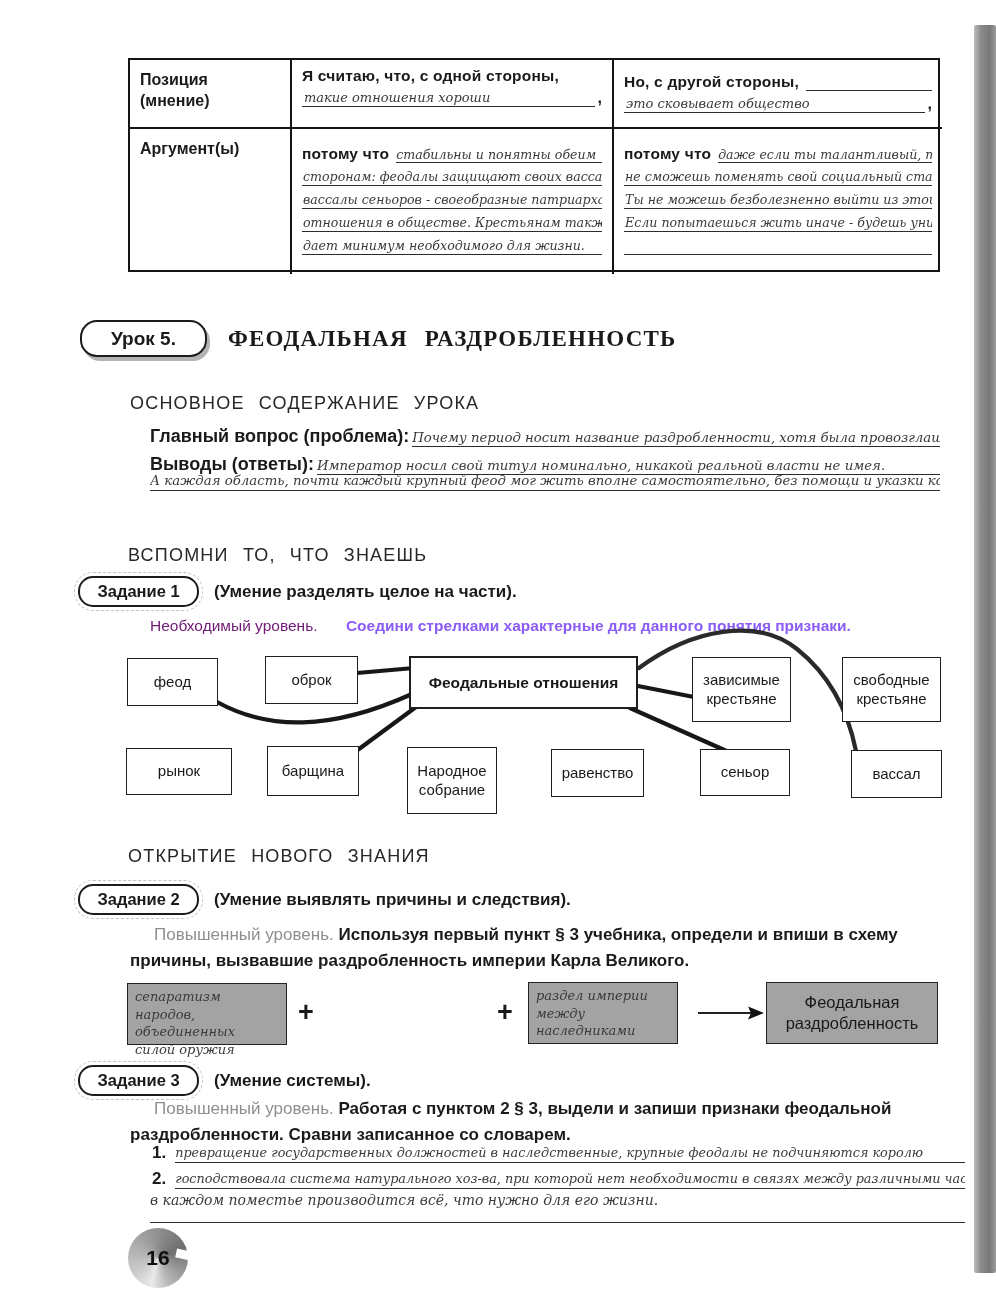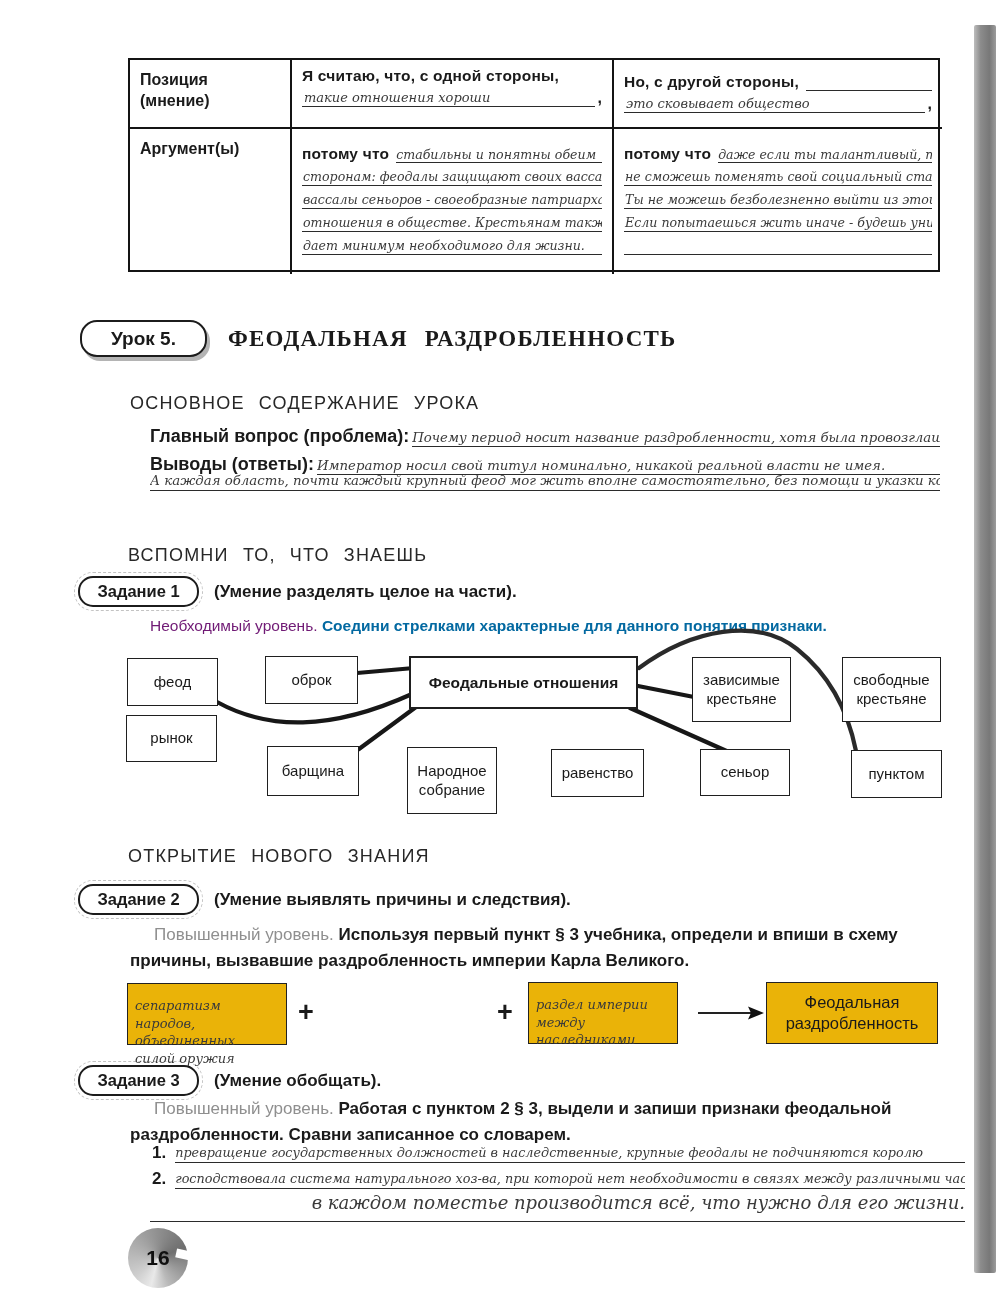--- a/index.html
+++ b/index.html
@@ -57,49 +57,49 @@
   .pill-task{width:121px;height:31px;font-size:16.5px;outline:1.5px dashed #c3c3c3;outline-offset:3px;}
   .pill-z1{left:78px;top:576px;}
   .pill-z2{left:78px;top:884px;}
   .pill-z3{left:78px;top:1065px;}
   .skill{position:absolute;left:214px;font-size:17px;font-weight:bold;}
   .skill-1{top:582px;}
   .skill-2{top:890px;}
   .skill-3{top:1071px;}
   .level-line{position:absolute;left:150px;font-size:15.5px;}
   .level-line .lv{color:#701a75;}
-  .level-line .inst{font-weight:bold;color:#0369a1;}
+  .level-line .inst{font-weight:bold;color:#8b5cf6;margin-left:24px;}
   .lv1{top:617px;width:800px;}
   .para{position:absolute;font-size:17px;line-height:26px;text-indent:24px;text-align:left;}
   .para .lv{color:#8f8f8f;font-weight:normal;}
   .para .inst{font-weight:bold;}
   .para-2{left:130px;top:922px;width:836px;}
   .para-3{left:130px;top:1096px;width:843px;}
   
   .dbox{position:absolute;border:1.6px solid #1f1f1f;background:#fff;z-index:2;
     display:flex;align-items:center;justify-content:center;text-align:center;
     font-size:15px;line-height:1.25;box-sizing:border-box;padding:2px;}
   .dbox-center{border-width:2.6px;font-weight:bold;font-size:15.5px;}
   .connectors{position:absolute;left:0;top:0;width:996px;height:1299px;z-index:1;pointer-events:none;}
   
-  .sbox{position:absolute;border:1.7px solid #222;background:#eab308;box-sizing:border-box;
-    padding:13px 7px;z-index:2;}
+  .sbox{position:absolute;border:1.7px solid #222;background:#a3a3a3;box-sizing:border-box;
+    padding:4px 7px;z-index:2;}
   .sbox .hw{font-size:13px;line-height:1.35;display:block;font-style:italic;}
   .sbox-result{display:flex;align-items:center;justify-content:center;text-align:center;
     font-size:16.5px;line-height:1.3;}
   .plus{position:absolute;font-size:27px;font-weight:bold;z-index:2;}
   .scheme-arrow{position:absolute;z-index:2;}
   
   .titem{position:absolute;left:152px;width:813px;display:flex;gap:9px;align-items:flex-end;height:23px;}
   .titem .num{font-weight:bold;font-size:17px;}
   .titem .hw{font-size:12.8px;flex:1;white-space:nowrap;overflow:hidden;padding-bottom:2px;}
   .ti-1{top:1140px;}
   .ti-2{top:1166px;}
   .ti-cont{position:absolute;left:150px;top:1192px;width:815px;}
-  .ti-cont .hw{display:block;font-size:18px;white-space:nowrap;overflow:hidden;padding-bottom:8px;text-align:right;}
+  .ti-cont .hw{display:block;font-size:14px;white-space:nowrap;overflow:hidden;padding-bottom:14px;}
   
   .badge16{position:absolute;left:128px;top:1228px;width:60px;height:60px;z-index:2;}
   .badge16 .ring{width:100%;height:100%;border-radius:50%;position:relative;
     background:conic-gradient(from 230deg,#cfcfcf,#9a9a9a 30%,#6f6f6f 55%,#b9b9b9 80%,#e9e9e9 90%,#cfcfcf);}
   .badge16 .notch{position:absolute;right:-3px;top:22px;width:15px;height:9px;background:#fff;transform:rotate(12deg);}
   .badge16 .num{position:absolute;left:0;top:0;width:100%;height:100%;
     display:flex;align-items:center;justify-content:center;
     font-weight:bold;font-size:21px;color:#101010;}
   
   .scanbar{position:absolute;right:0;top:25px;width:22px;height:1248px;
@@ -220,26 +220,26 @@
       <path d="M630,708 L740,757"></path>
       <path d="M639,668 C692,629 757,617 797,649 C832,677 849,716 856,751" stroke="#2a2a2a"></path>
     </g>
   </svg>
 
   <div class="dbox" style="left:127px;top:658px;width:91px;height:48px;">феод</div>
   <div class="dbox" style="left:265px;top:656px;width:93px;height:48px;">оброк</div>
   <div class="dbox dbox-center" style="left:409px;top:656px;width:229px;height:53px;">Феодальные отношения</div>
   <div class="dbox" style="left:692px;top:657px;width:99px;height:65px;">зависимые крестьяне</div>
   <div class="dbox" style="left:842px;top:657px;width:99px;height:65px;">свободные крестьяне</div>
-  <div class="dbox" style="left:126px;top:715px;width:91px;height:47px;">рынок</div>
+  <div class="dbox" style="left:126px;top:748px;width:106px;height:47px;">рынок</div>
   <div class="dbox" style="left:267px;top:746px;width:92px;height:50px;">барщина</div>
   <div class="dbox" style="left:407px;top:747px;width:90px;height:67px;">Народное собрание</div>
   <div class="dbox" style="left:551px;top:749px;width:93px;height:48px;">равенство</div>
   <div class="dbox" style="left:700px;top:749px;width:90px;height:47px;">сеньор</div>
-  <div class="dbox" style="left:851px;top:750px;width:91px;height:48px;">пунктом</div>
+  <div class="dbox" style="left:851px;top:750px;width:91px;height:48px;">вассал</div>
 
   <div class="sec-heading h-otk">ОТКРЫТИЕ НОВОГО ЗНАНИЯ</div>
 
   <div class="pill pill-task pill-z2">
     <span>Задание 2</span>
   </div>
   <div class="skill skill-2">(Умение выявлять причины и следствия).</div>
   <div class="para para-2">
     <span class="lv">Повышенный уровень.</span>
     <span class="inst">Используя первый пункт § 3 учебника, определи и впиши в схему причины, вызвавшие раздробленность империи Карла Великого.</span>
@@ -255,21 +255,21 @@
   </div>
   <svg class="scheme-arrow" style="left:698px;top:1003px;" width="66" height="20" xmlns="http://www.w3.org/2000/svg">
     <line x1="0" y1="10" x2="54" y2="10" stroke="#222" stroke-width="2.2"></line>
     <polygon points="66,10 50,3.5 53,10 50,16.5" fill="#111"></polygon>
   </svg>
   <div class="sbox sbox-result" style="left:766px;top:982px;width:172px;height:62px;">Феодальная раздробленность</div>
 
   <div class="pill pill-task pill-z3">
     <span>Задание 3</span>
   </div>
-  <div class="skill skill-3">(Умение обобщать).</div>
+  <div class="skill skill-3">(Умение системы).</div>
   <div class="para para-3">
     <span class="lv">Повышенный уровень.</span>
     <span class="inst">Работая с пунктом 2 § 3, выдели и запиши признаки феодальной раздробленности. Сравни записанное со словарем.</span>
   </div>
 
   <div class="titem ti-1">
     <span class="num">1.</span>
     <span class="hw uline">превращение государственных должностей в наследственные, крупные феодалы не подчиняются королю</span>
   </div>
   <div class="titem ti-2">

